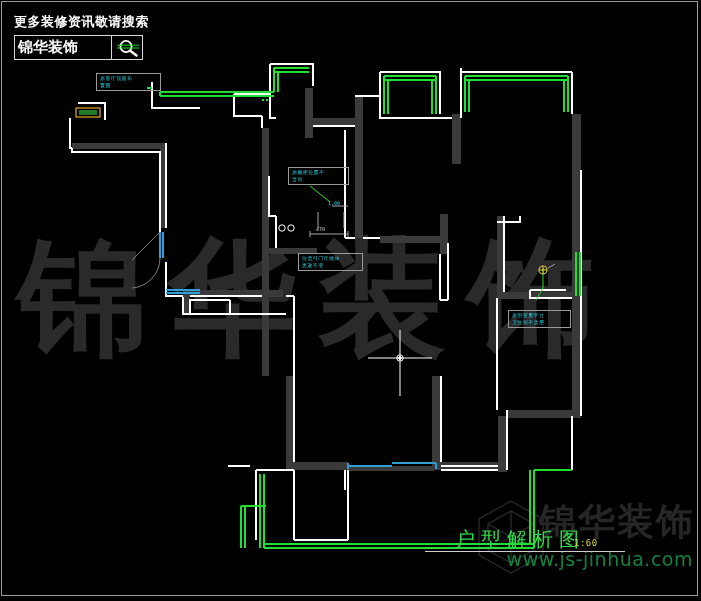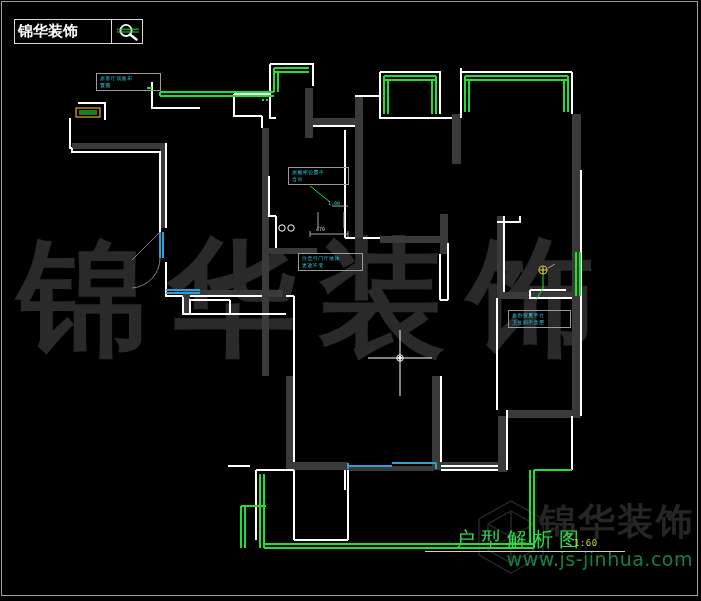--- a/index.html
+++ b/index.html
@@ -435,20 +435,21 @@
   <div class="dimtext green" style="left:328px; top:200px;">1.00</div>
   <div class="dimtext" style="left:316px; top:226px;">470</div>
 
   <div id="title-block">
     <div id="title-main">户型解析图</div>
     <div id="title-scale">1:60</div>
     <div id="title-rule"></div>
   </div>
 
   <div id="promo">
+    <div id="promo-title">更多装修资讯敬请搜索</div>
     <div id="searchbox">
       <div id="search-text">锦华装饰</div>
       <div id="search-btn">
         <svg width="22" height="18" viewBox="0 0 22 18">
           <circle cx="9" cy="7.5" r="5.6" fill="none" stroke="#ffffff" stroke-width="1.8"></circle>
           <path d="M13.2,11.8 L19.5,16.5" stroke="#ffffff" stroke-width="2.4" stroke-linecap="round"></path>
           <path d="M0,6.2 L22,6.2" stroke="#1fe02f" stroke-width="1"></path>
           <path d="M0,9.0 L22,9.0" stroke="#1fe02f" stroke-width="1"></path>
         </svg>
       </div>

